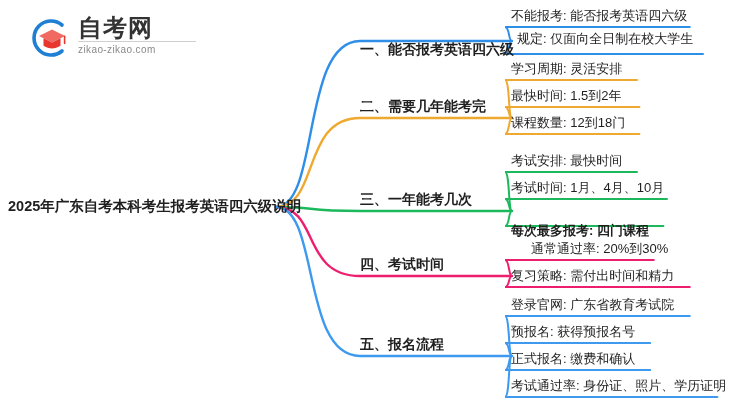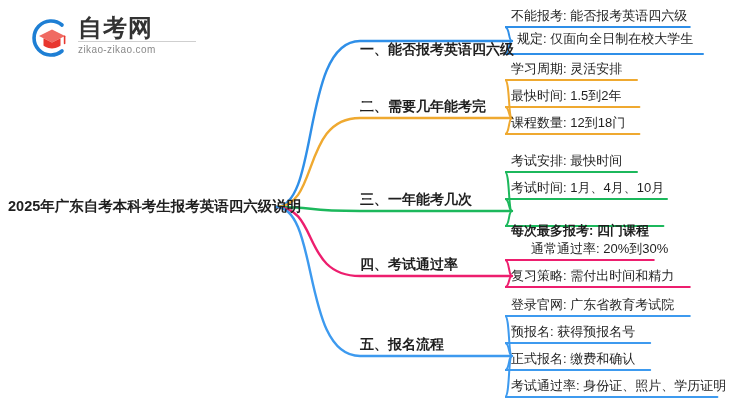--- a/index.html
+++ b/index.html
@@ -158,21 +158,21 @@
       <div class="leaf-node" style="left: 511px; top: 7px;">不能报考: 能否报考英语四六级</div>
       <div class="leaf-node" style="left: 511px; top: 30px; padding-left: 6px;">规定: 仅面向全日制在校大学生</div>
       <div class="branch-label" style="left: 360px; top: 97px;">二、需要几年能考完</div>
       <div class="leaf-node" style="left: 511px; top: 60px;">学习周期: 灵活安排</div>
       <div class="leaf-node" style="left: 511px; top: 87px;">最快时间: 1.5到2年</div>
       <div class="leaf-node" style="left: 511px; top: 114px;">课程数量: 12到18门</div>
       <div class="branch-label" style="left: 360px; top: 190px;">三、一年能考几次</div>
       <div class="leaf-node" style="left: 511px; top: 152px;">考试安排: 最快时间</div>
       <div class="leaf-node" style="left: 511px; top: 179px;">考试时间: 1月、4月、10月</div>
       <div class="leaf-node" style="left: 511px; top: 222px; font-weight: bold;">每次最多报考: 四门课程</div>
-      <div class="branch-label" style="left: 360px; top: 255px;">四、考试通过率</div>
+      <div class="branch-label" style="left: 360px; top: 255px;">四、考试时间</div>
       <div class="leaf-node" style="left: 511px; top: 240px; margin-left: 20px;">通常通过率: 20%到30%</div>
       <div class="leaf-node" style="left: 511px; top: 267px;">复习策略: 需付出时间和精力</div>
       <div class="branch-label" style="left: 360px; top: 335px;">五、报名流程</div>
       <div class="leaf-node" style="left: 511px; top: 296px;">登录官网: 广东省教育考试院</div>
       <div class="leaf-node" style="left: 511px; top: 323px;">预报名: 获得预报名号</div>
       <div class="leaf-node" style="left: 511px; top: 350px;">正式报名: 缴费和确认</div>
       <div class="leaf-node" style="left: 511px; top: 377px;">考试通过率: 身份证、照片、学历证明</div>
     </div>
 
 </div>

